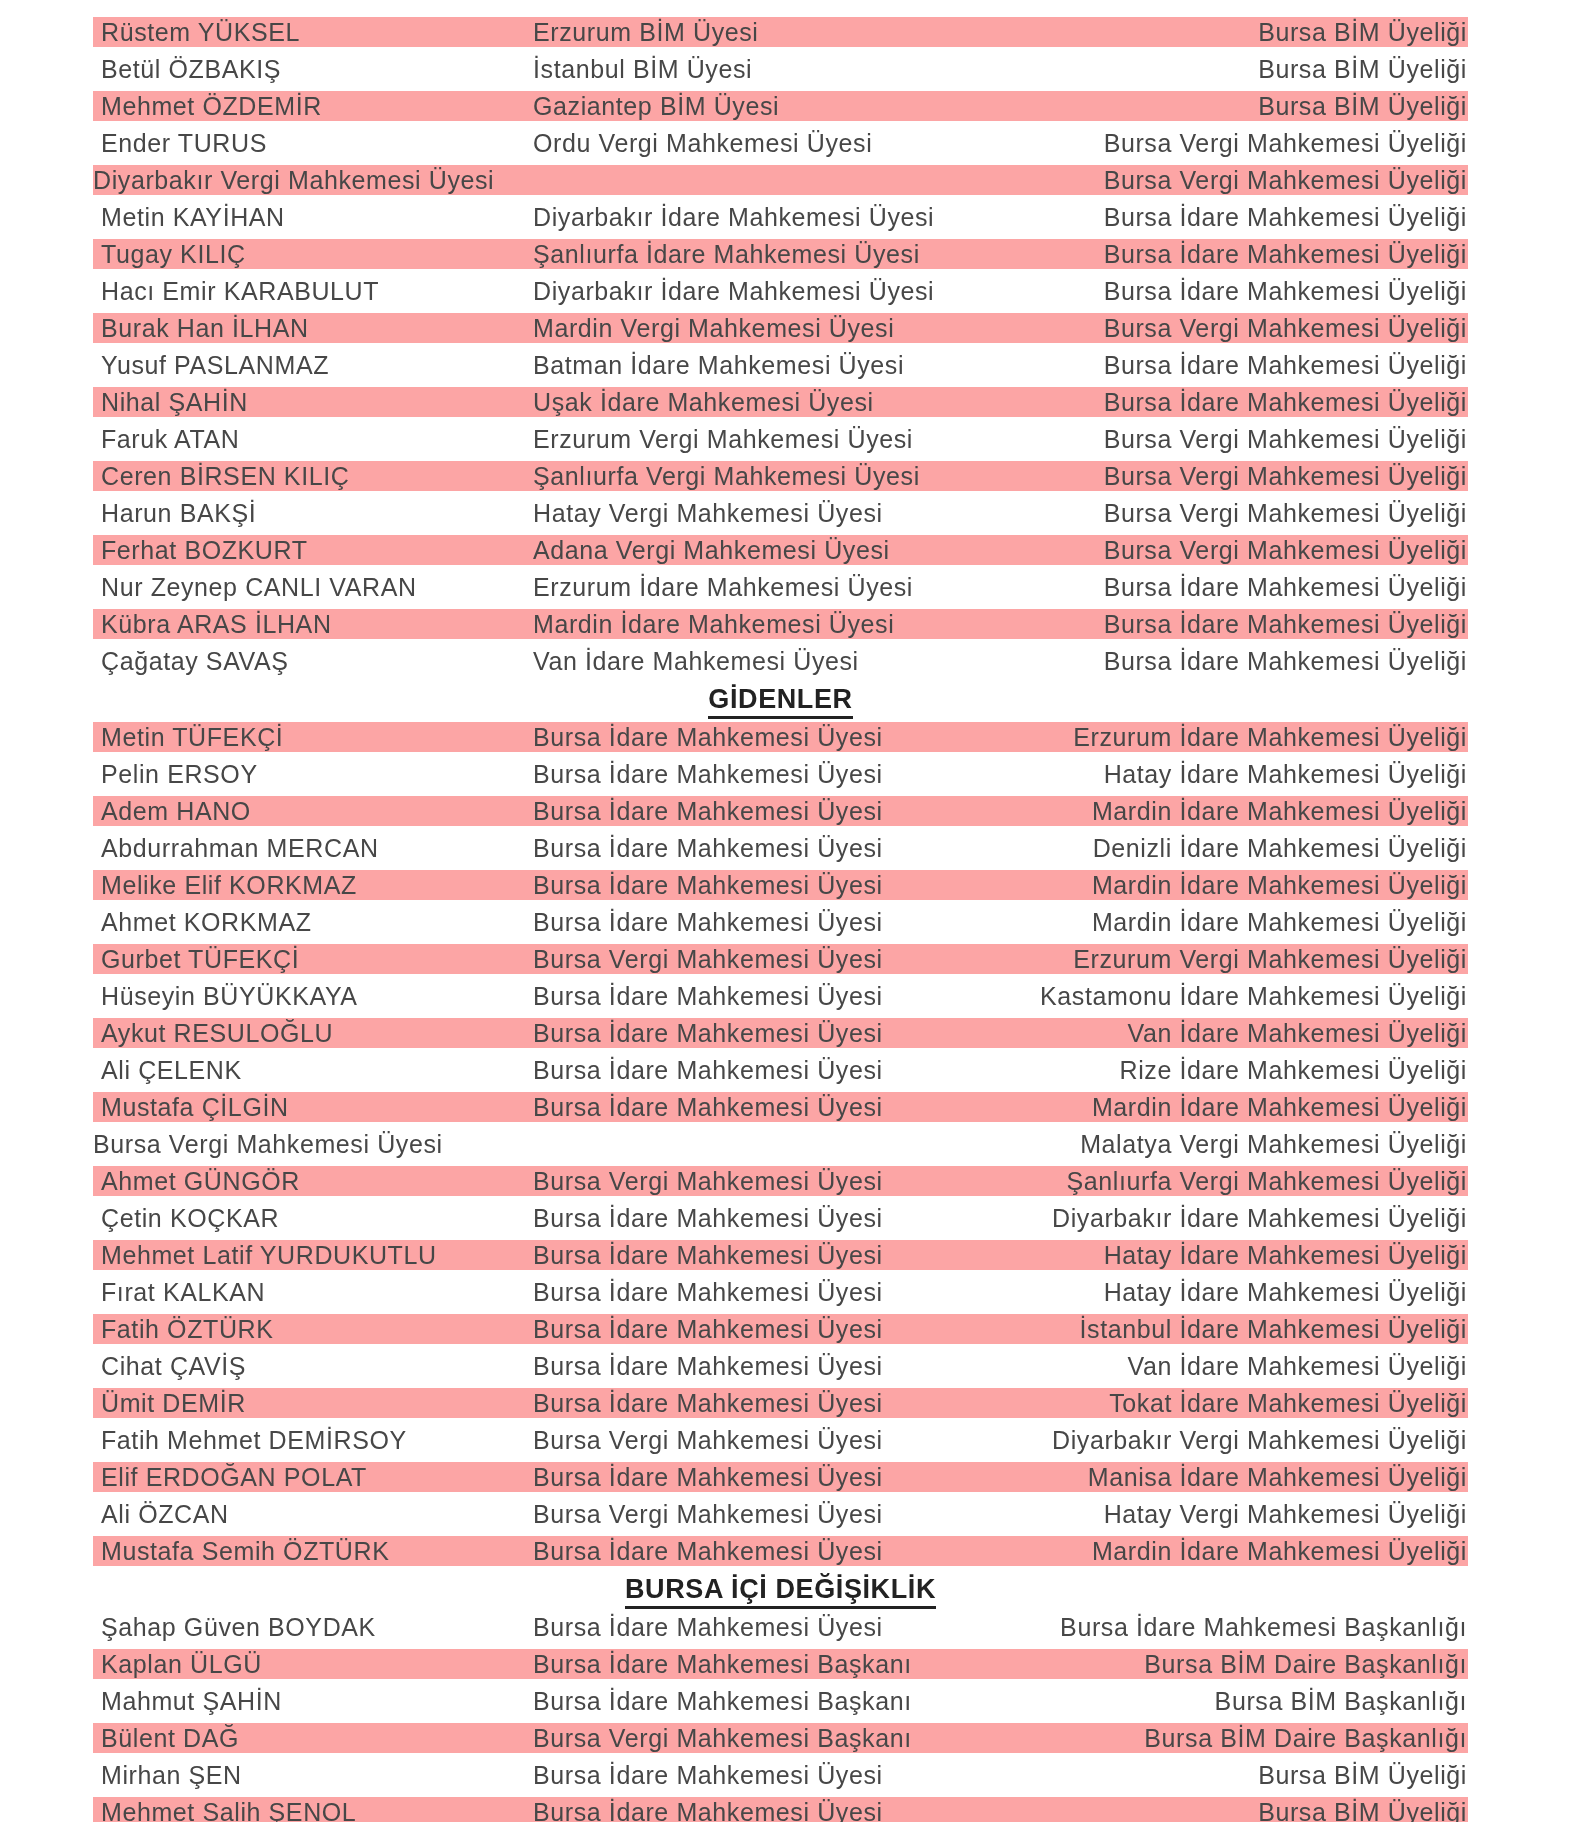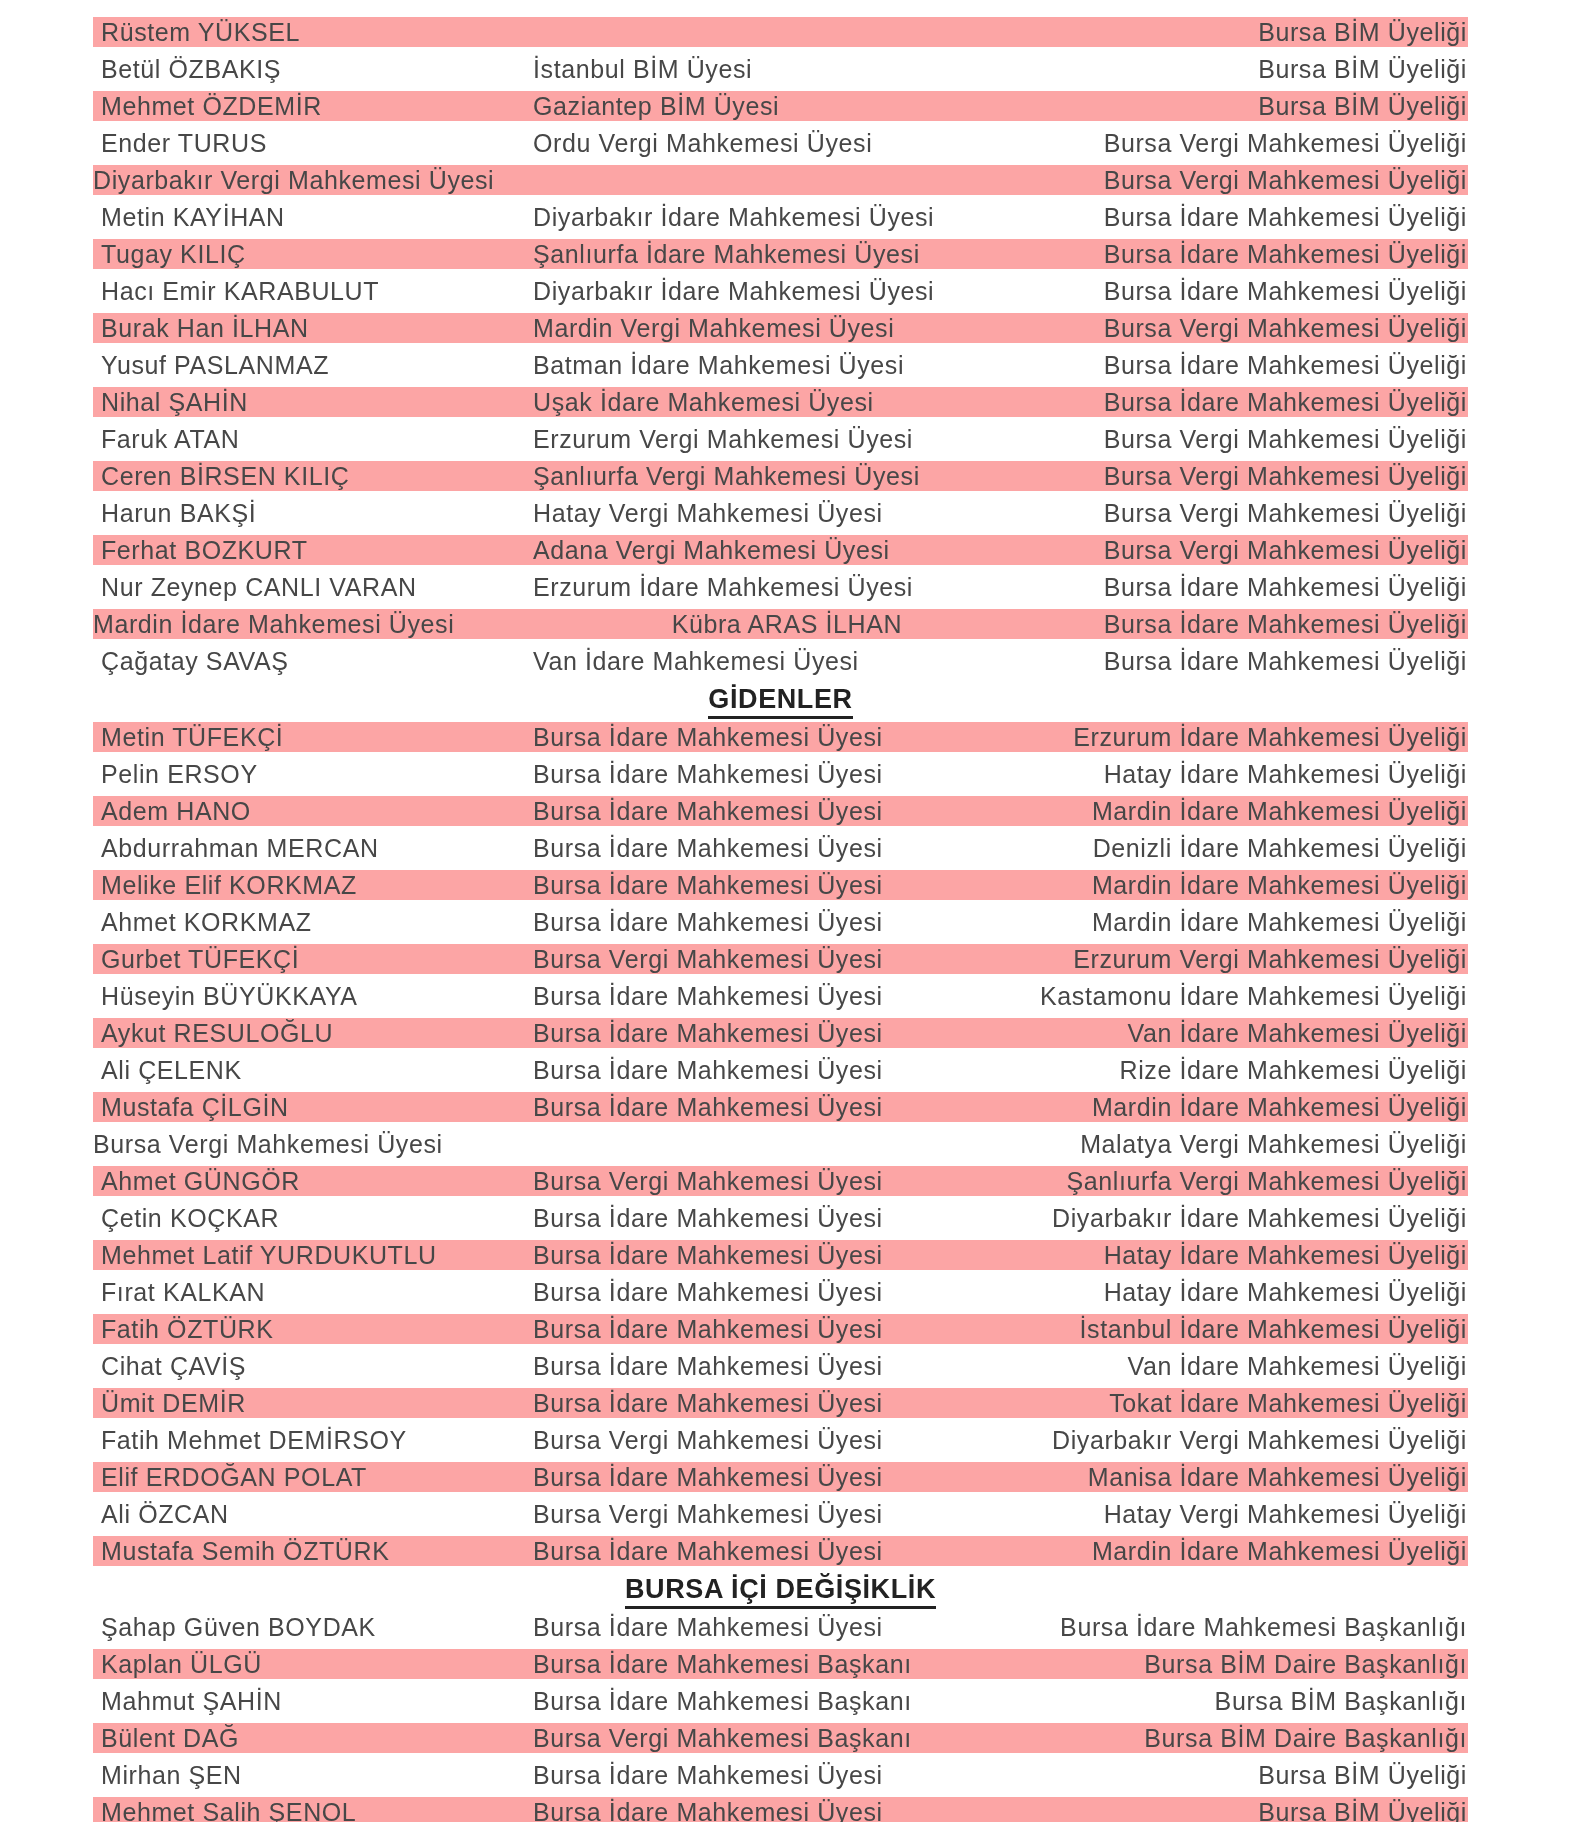--- a/index.html
+++ b/index.html
@@ -49,20 +49,21 @@
     padding-bottom: 1px;
     text-align: right;
   }
 </style>
 </head>
 <body>
 
 <div id="doc">
   <div class="row shaded">
     <span class="cell name">Rüstem YÜKSEL</span>
+    <span class="cell from">Erzurum BİM Üyesi</span>
     <span class="cell to">Bursa BİM Üyeliği</span>
   </div>
 
   <div class="row">
     <span class="cell name">Betül ÖZBAKIŞ</span>
     <span class="cell from">İstanbul BİM Üyesi</span>
     <span class="cell to">Bursa BİM Üyeliği</span>
   </div>
 
   <div class="row shaded">
@@ -142,22 +143,22 @@
     <span class="cell to">Bursa Vergi Mahkemesi Üyeliği</span>
   </div>
 
   <div class="row">
     <span class="cell name">Nur Zeynep CANLI VARAN</span>
     <span class="cell from">Erzurum İdare Mahkemesi Üyesi</span>
     <span class="cell to">Bursa İdare Mahkemesi Üyeliği</span>
   </div>
 
   <div class="row shaded">
+    <span class="cell name">Kübra ARAS İLHAN</span>
     <span class="cell from">Mardin İdare Mahkemesi Üyesi</span>
-    <span class="cell name">Kübra ARAS İLHAN</span>
     <span class="cell to">Bursa İdare Mahkemesi Üyeliği</span>
   </div>
 
   <div class="row">
     <span class="cell name">Çağatay SAVAŞ</span>
     <span class="cell from">Van İdare Mahkemesi Üyesi</span>
     <span class="cell to">Bursa İdare Mahkemesi Üyeliği</span>
   </div>
 
   <div class="section-header">

